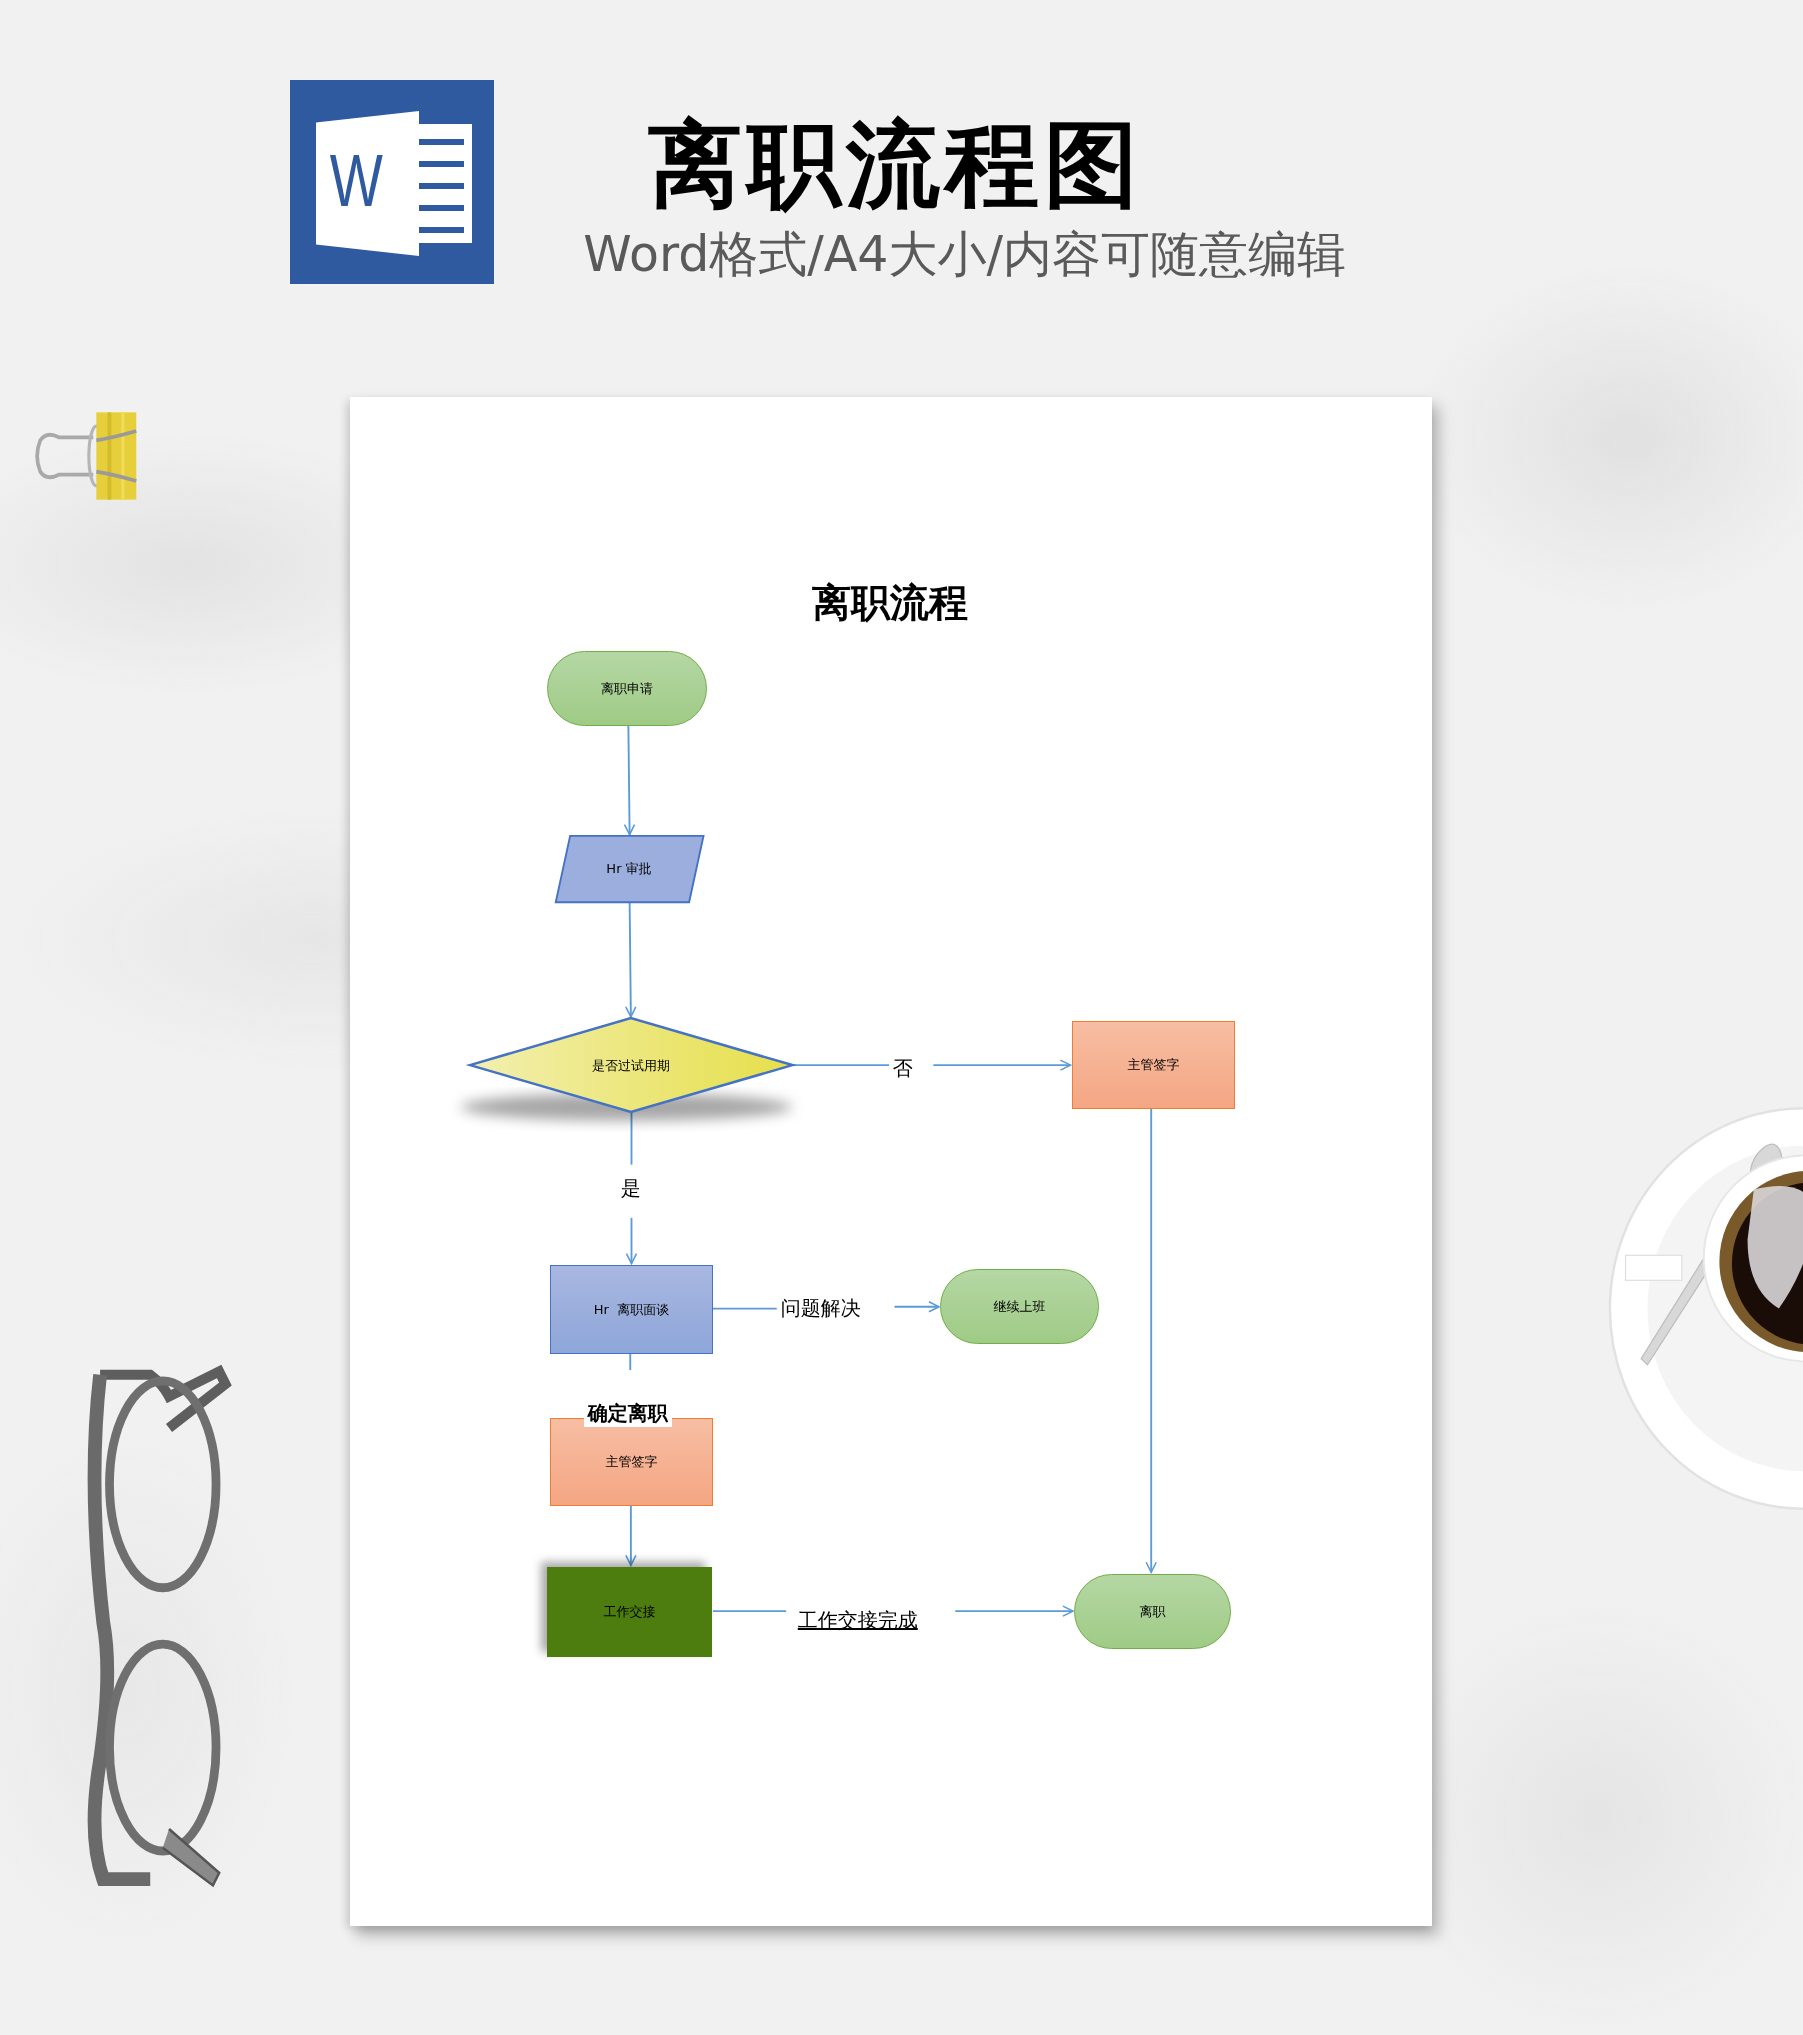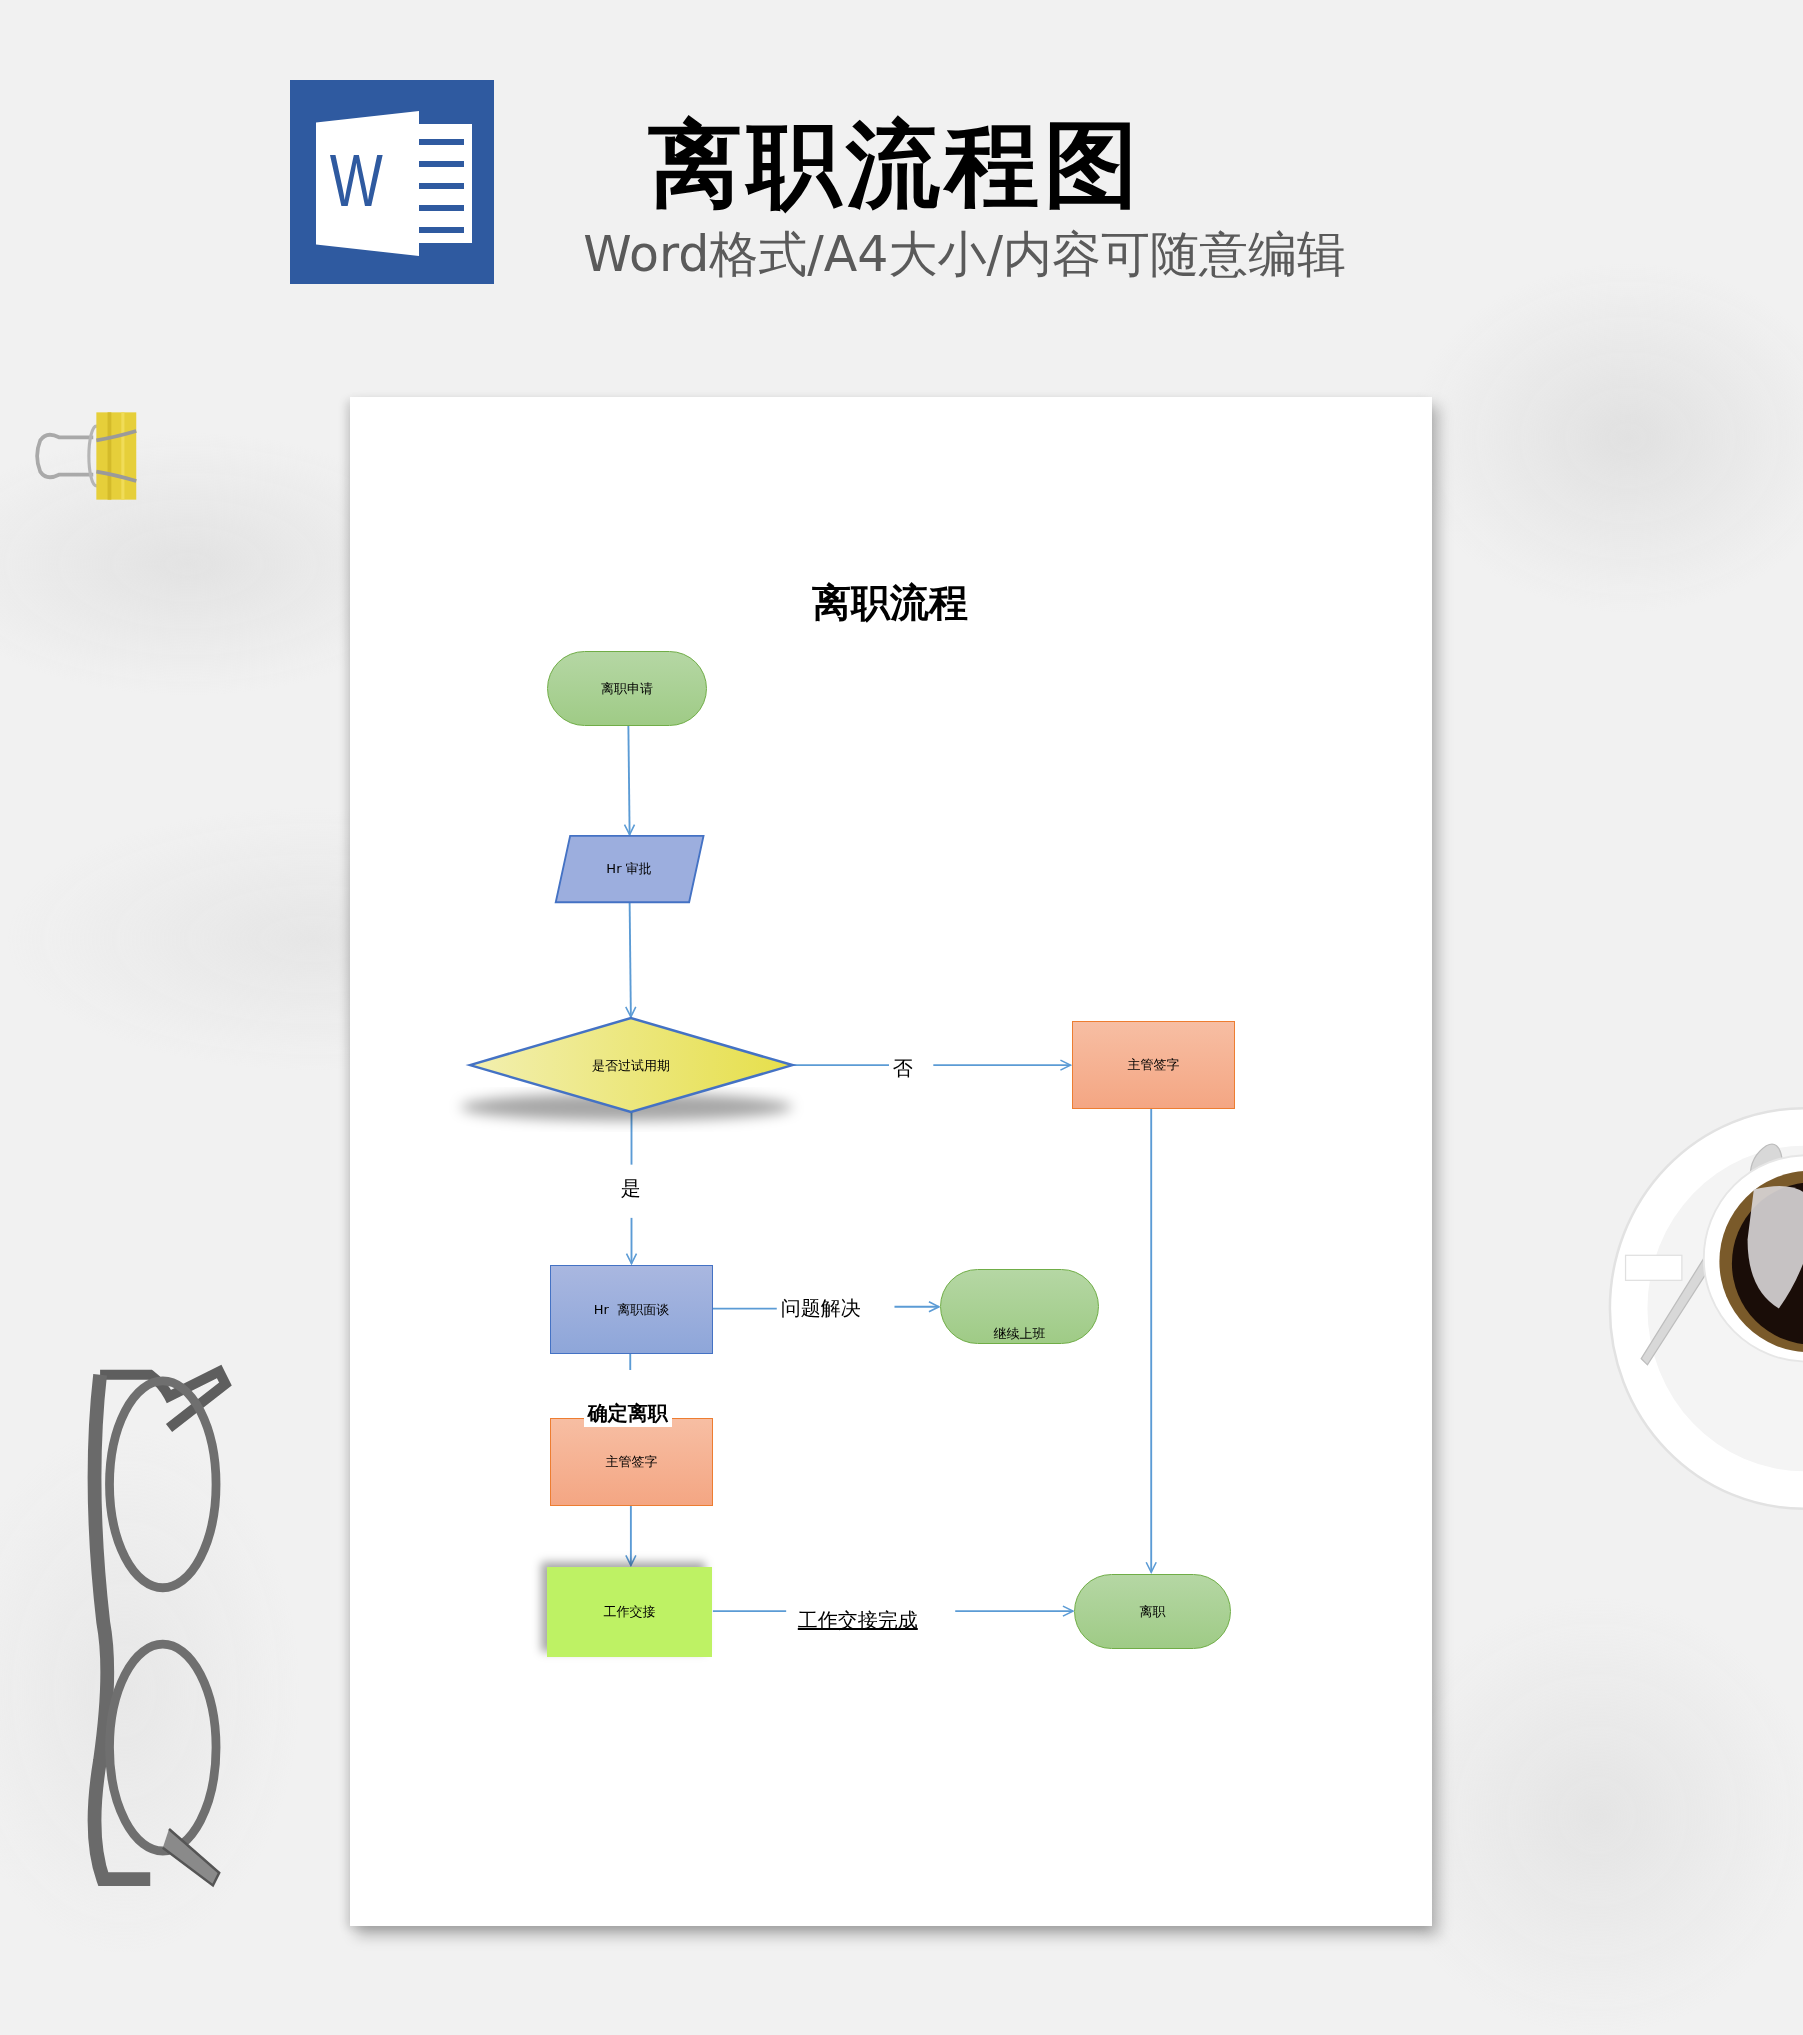--- a/index.html
+++ b/index.html
@@ -31,21 +31,21 @@
   .glasses { left:75px; top:1359px; width:163px; height:539px; }
   
   .paper { left:350px; top:397px; width:1082px; height:1529px; background:#fff;
     box-shadow: 6.3px 8.8px 13.8px rgba(0,0,0,0.28), -3.8px 2.5px 8.8px rgba(0,0,0,0.12); }
   
   .diagram { position:absolute; left:0; top:0; width:1804px; height:2035px; pointer-events:none; }
   .node { position:absolute; display:flex; align-items:center; justify-content:center; font-size:13px; color:#000; box-sizing:border-box; pointer-events:auto; }
   .terminal { border:1.9px solid #70ad47; border-radius:38px / 38px; background:linear-gradient(#b5d7a4,#9fcb86); }
   .proc-blue { border:1.9px solid #4472c4; background:linear-gradient(#a9b7e0,#8ea6d9); }
   .proc-orange { border:1.9px solid #ed7d31; background:linear-gradient(#f7bea3,#f4a683); }
-  .proc-solid { background:#bef264; box-shadow:-6.3px -5px 8.8px rgba(0,0,0,0.35);text-align:center; }
+  .proc-solid { background:#4d7c0f; box-shadow:-6.3px -5px 8.8px rgba(0,0,0,0.35);text-align:center; }
   .edge-label { position:absolute; font-size:20px; color:#000; background:#fff; padding:0 3.8px; white-space:nowrap; pointer-events:auto; }
   .doc-heading { position:absolute; left:765px; top:576px; width:250px; text-align:center; font-size:39px; font-weight:bold; color:#000; }
 </style>
 </head>
 <body>
 
 <div class="abs word-icon">
   <div class="sheet"></div>
   <div class="line" style="top:59px"></div>
   <div class="line" style="top:81px"></div>
@@ -135,21 +135,21 @@
 </div>
 <div class="node" style="left:501px;top:1040px;width:260px;height:51px;background:transparent;">
   <span>是否过试用期</span>
 </div>
 <div class="node proc-orange" style="left:1072px;top:1021px;width:163px;height:88px;">
   <span>主管签字</span>
 </div>
 <div class="node proc-blue" style="left:550px;top:1265px;width:163px;height:89px;">
   <span style="white-space:pre">Hr  离职面谈</span>
 </div>
-<div class="node terminal" style="left:940px;top:1269px;width:159px;height:75px;align-items:flex-end;">
+<div class="node terminal" style="left:940px;top:1269px;width:159px;height:75px;">
   <span>继续上班</span>
 </div>
 <div class="node proc-orange" style="left:550px;top:1418px;width:163px;height:88px;">
   <span>主管签字</span>
 </div>
 <div class="node proc-solid" style="left:547px;top:1567px;width:165px;height:90px;">
   <span>工作交接</span>
 </div>
 <div class="node terminal" style="left:1074px;top:1574px;width:157px;height:75px;">
   <span>离职</span>

